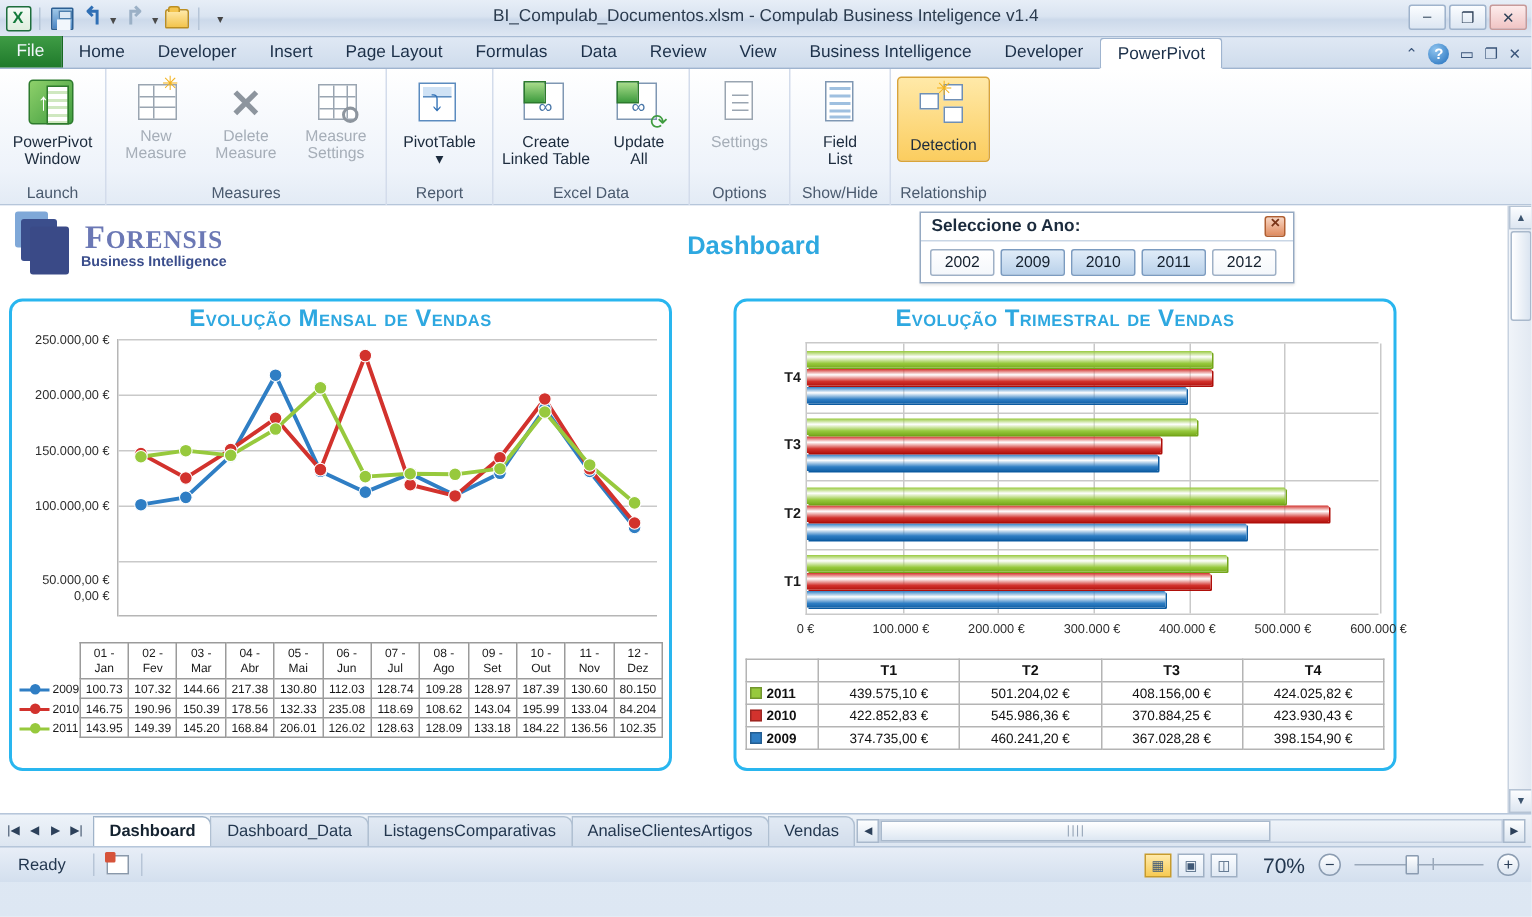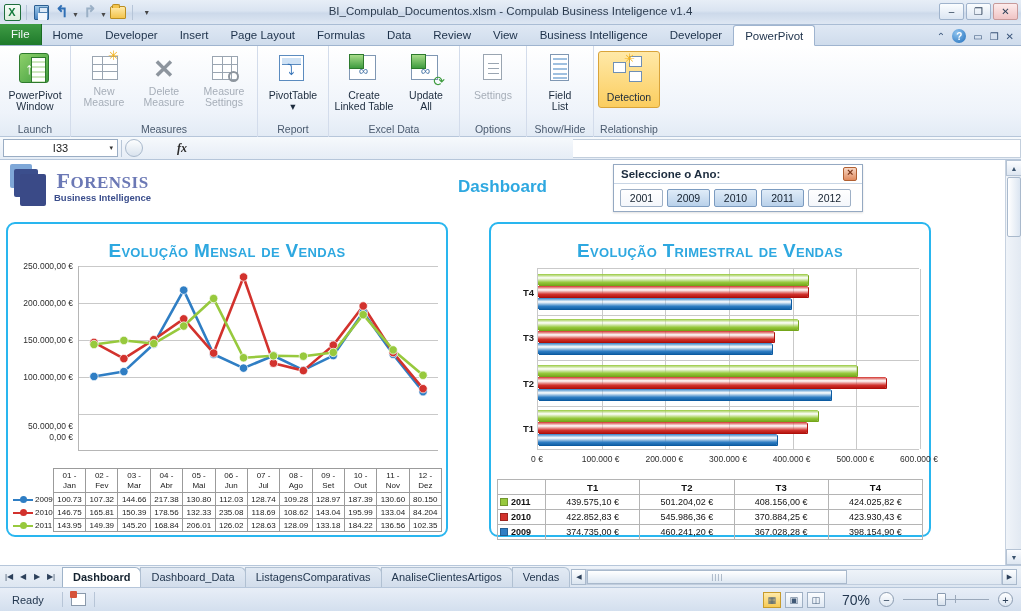--- a/index.html
+++ b/index.html
@@ -154,22 +154,22 @@
      border:1px solid #9eb0c6; border-radius:2px; color:#14202e; }
   .sl-item.on  { background:linear-gradient(#e0ecf8,#b9d1ea); border-color:#7b9bc0; }
   .sl-item.off { background:linear-gradient(#ffffff,#f4f7fb); }
 
   
   .panels { position:absolute; left:0; right:16px; top:62px; bottom:0; }
   .panel { position:absolute; top:0; height:315px; background:#fff;
      border:2px solid #29b6ef; border-radius:9px; }
   .panel.left  { left:6px;  width:442px; }
   .panel.right { left:489px; width:442px; }
-  .panel-title { text-align:center; font-size:19px; font-weight:bold; color:#2ea8e0;
-     font-variant:small-caps; letter-spacing:.3px; padding-top:16px; font-family:"Liberation Sans", sans-serif;}
+  .panel-title { text-align:center; font-size:16px; font-weight:bold; color:#2ea8e0;
+     font-variant:small-caps; letter-spacing:.3px; padding-top:3px; font-family:"Liberation Sans", sans-serif;}
 
   
   .lc { position:relative; margin:4px 6px 0 6px; height:200px; }
   .lc-yaxis { position:absolute; left:0; top:0; width:62px; height:185px; }
   .lc-ytick { position:absolute; right:3px; font-size:8.5px; color:#2e2e2e; transform:translateY(-50%); white-space:nowrap;}
   .lc-plot { position:absolute; left:64px; right:2px; top:0; height:185px;
      border-left:1px solid #b6b6b6; }
   .lc-grid { position:absolute; left:0; right:0; height:1px; background:#c9c9c9; }
   .lc-svg { position:absolute; inset:0; }
 
@@ -433,32 +433,20 @@
               <span class="spark" style="left:11px;top:-3px;color:#f3b21b;">✳</span>
             </span>
           </span>
           <span class="lbl">Detection</span>
         </div>
       </div>
       <div class="rgroup-label">Relationship</div>
     </div>
   </div>
 
-  <div class="fbar">
-    <div class="namebox">
-      <span>I33</span>
-      <span class="nb-arrow">▾</span>
-    </div>
-    <div class="fb-sep"></div>
-    <div class="fx-zone">
-      <span class="insfn"></span>
-      <span class="fx">fx</span>
-    </div>
-    <div class="fb-input"></div>
-  </div>
 
   <div class="sheet">
     <div class="sheet-inner">
 
       <div class="banner">
         <div class="logo">
           <span class="sq s1"></span>
             <span class="sq s2"></span>
             <span class="sq s3"></span>
         </div>
@@ -469,21 +457,21 @@
           <div class="b2">Business Intelligence</div>
         </div>
         <div class="dash-title">Dashboard</div>
 
         <div class="slicer">
           <div class="slicer-head">
             <span>Seleccione o Ano:</span>
             <span class="slicer-clear"></span>
           </div>
           <div class="slicer-items">
-            <div class="sl-item off">2001</div>
+            <div class="sl-item off">2002</div>
             <div class="sl-item on">2009</div>
             <div class="sl-item on">2010</div>
             <div class="sl-item on">2011</div>
             <div class="sl-item off">2012</div>
           </div>
         </div>
       </div>
 
       <div class="panels">
 
@@ -582,21 +570,21 @@
                 <td>128.97</td>
                 <td>187.39</td>
                 <td>130.60</td>
                 <td>80.150</td>
               </tr>
               <tr>
                 <td class="lgd">
                   <span class="mk"><i style="background:#d2322d"></i><b style="background:#d2322d"></b></span><span>2010</span>
                 </td>
                 <td>146.75</td>
-                <td>165.81</td>
+                <td>190.96</td>
                 <td>150.39</td>
                 <td>178.56</td>
                 <td>132.33</td>
                 <td>235.08</td>
                 <td>118.69</td>
                 <td>108.62</td>
                 <td>143.04</td>
                 <td>195.99</td>
                 <td>133.04</td>
                 <td>84.204</td>

